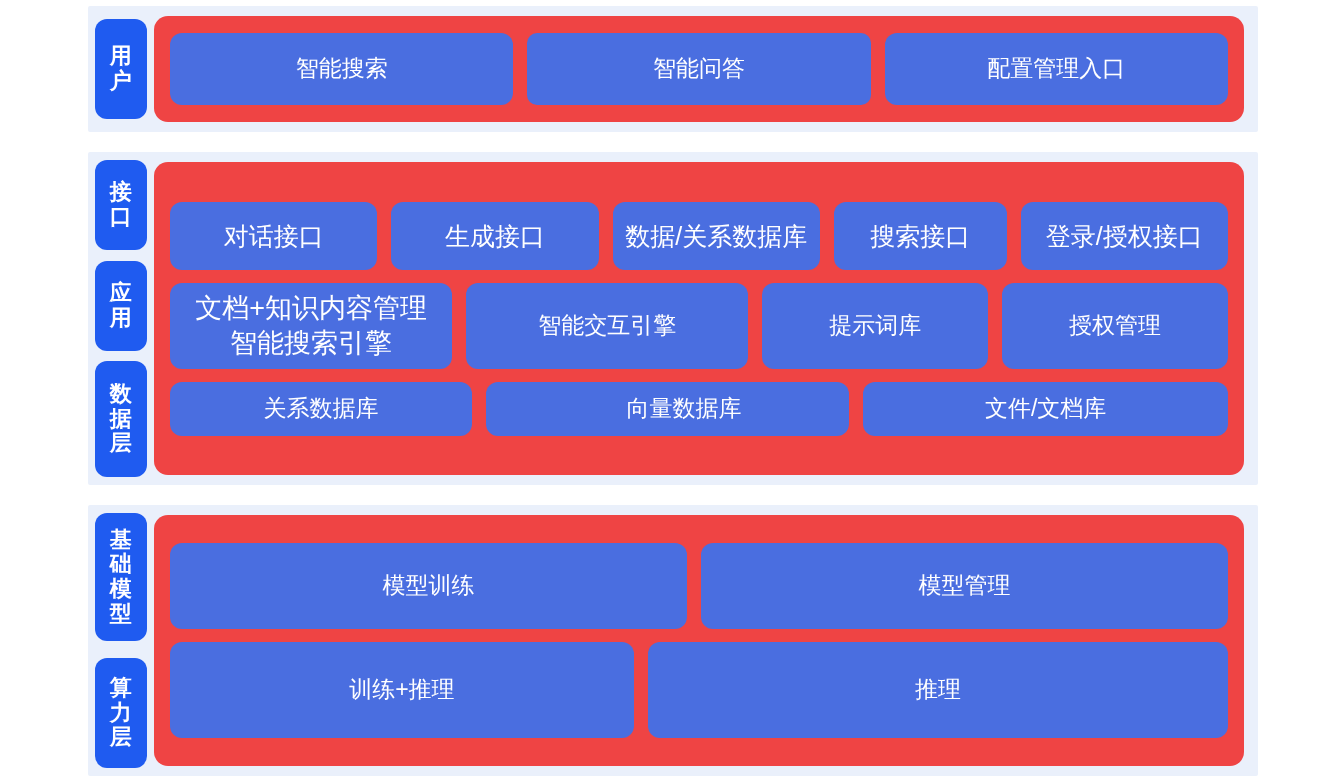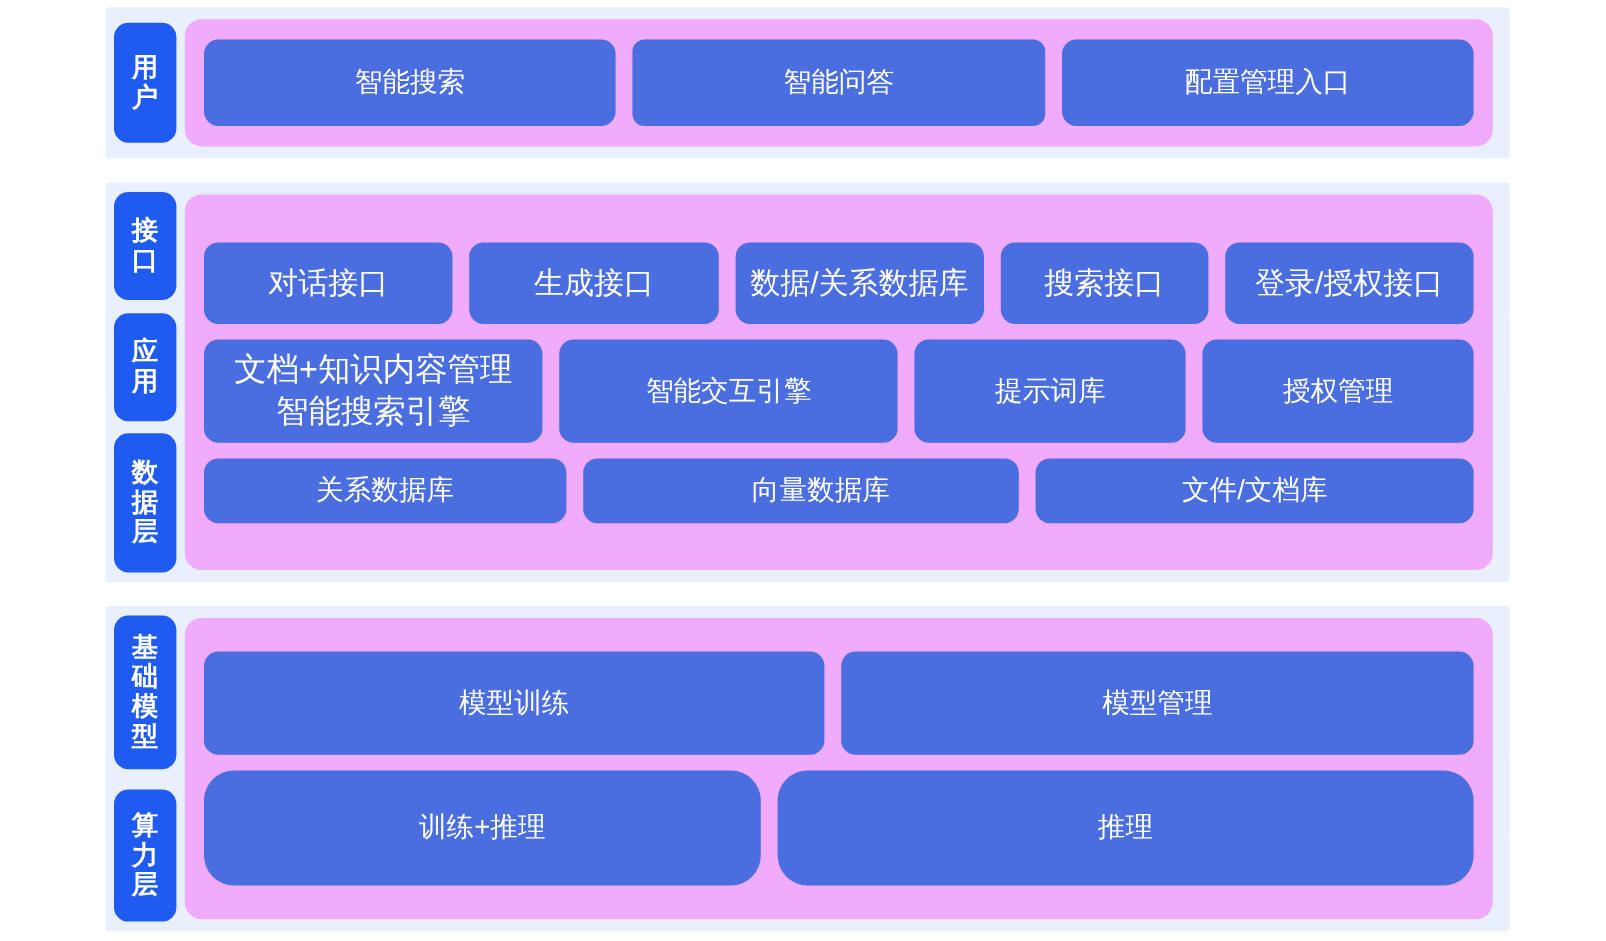--- a/index.html
+++ b/index.html
@@ -69,21 +69,21 @@
     line-height: 1.12;
     letter-spacing: 0.5px;
     writing-mode: horizontal-tb;
     text-align: center;
     box-sizing: border-box;
   }
   .side-tab span { display: block; }
 
   
   .card {
-    background: #f0abfc;
+    background: #ef4444;
     border-radius: 14px;
     margin: 10px 14px 10px 0;
     flex: 1 1 auto;
     display: flex;
     flex-direction: column;
     justify-content: center;
     padding: 0 16px;
     box-sizing: border-box;
     z-index: 2;
   }
@@ -113,21 +113,21 @@
   }
   .box.small  { font-size: 25px; }
   .box.multi  { font-size: 27px; }
 
   
   .r-user   .box { height: 72px; }
   .r-iface  .box { height: 68px; }
   .r-app    .box { height: 86px; }
   .r-data   .box { height: 54px; }
   .r-model  .box { height: 86px; }
-  .r-compute .box { height: 96px; border-radius: 25px; }
+  .r-compute .box { height: 96px; }
 </style>
 </head>
 <body>
 
 <div id="diagram">
 
   <div class="substripe" style="top:262px; height:64px;"></div>
   <div class="substripe" style="top:632px; height:64px;"></div>
 
   <div class="band b1">

